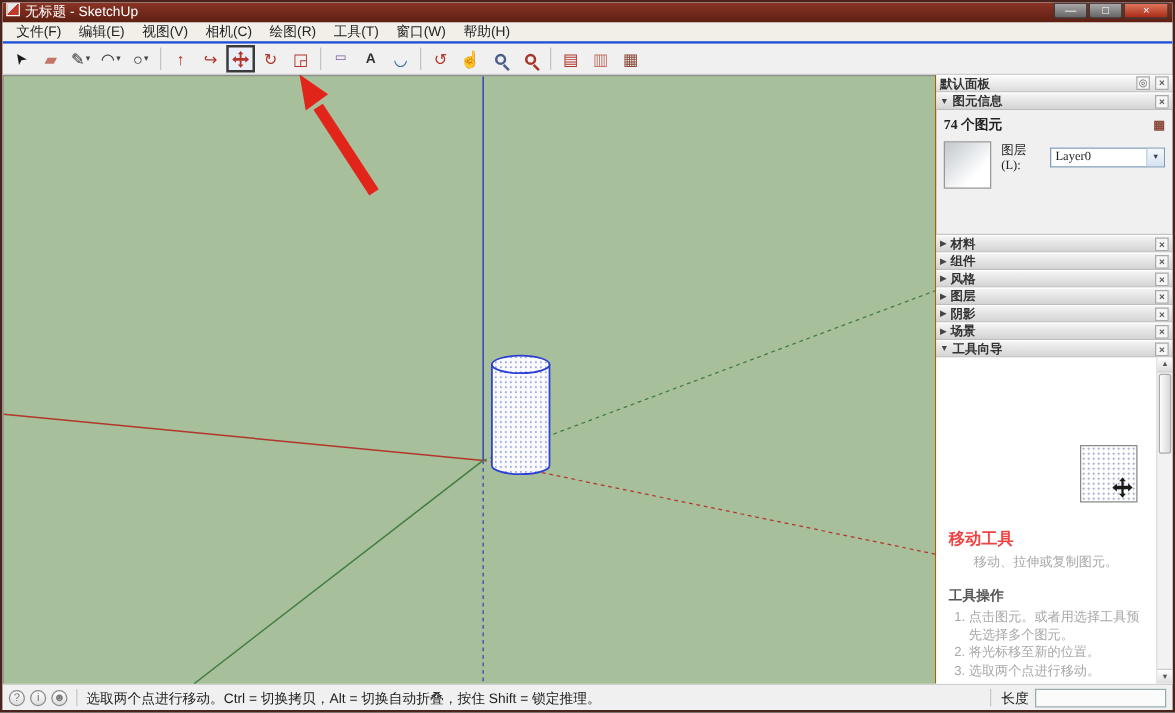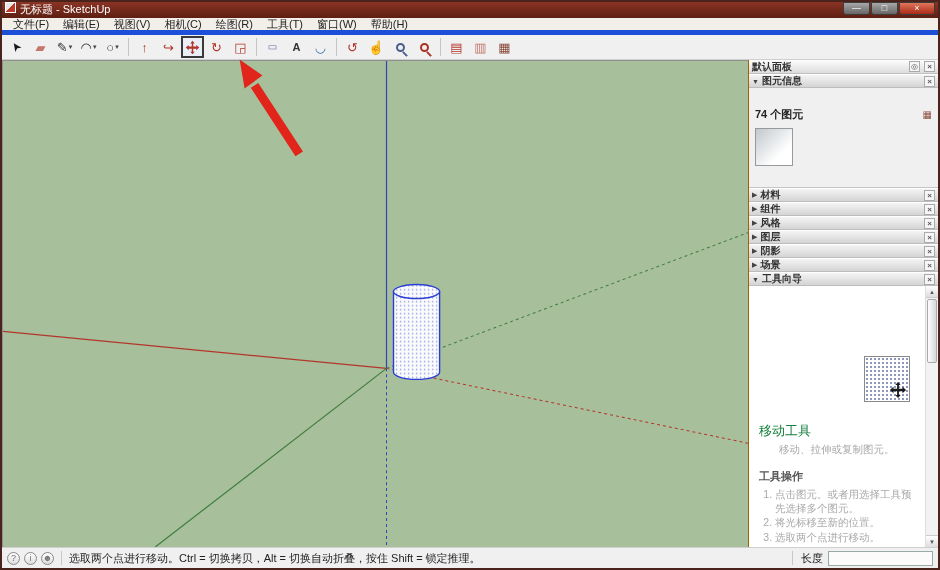--- a/index.html
+++ b/index.html
@@ -10,21 +10,21 @@
   
   .titlebar{height:16px;background:linear-gradient(#8a3425,#5d1f12);display:flex;align-items:flex-start;
     padding:0 3px;color:#fff;font-size:11px;gap:4px;flex:0 0 auto;}
   .app-icon{width:11px;height:11px;background:linear-gradient(135deg,#e8e8e8 45%,#c0392b 45%);
     border:1px solid #fff;display:inline-block;}
   .winbtns{margin-left:auto;display:flex;gap:1px;}
   .wbtn{width:27px;height:13px;font-size:9px;line-height:11px;text-align:center;color:#fff;
     background:linear-gradient(#a8a8a8,#666);border:1px solid #3c3c3c;border-radius:0 0 3px 3px;padding:0;}
   .wbtn.close{width:36px;background:linear-gradient(#e0765c,#a92a16);}
   
-  .menubar{height:17px;background:#f2efe9;border-bottom:5px solid #1d4ed8;display:flex;align-items:center;
+  .menubar{height:17px;background:#f2efe9;border-bottom:2px solid #1d4ed8;display:flex;align-items:center;
     font-size:11px;color:#222;padding-left:4px;flex:0 0 auto;}
   .menu-item{padding:1px 7px;}
   
   .toolbar{height:25px;background:#f0f0f0;border-bottom:1px solid #cfcfcf;display:flex;align-items:center;
     padding-left:3px;gap:1px;flex:0 0 auto;}
   .tbtn{height:22px;min-width:23px;display:flex;align-items:center;justify-content:center;
     background:transparent;border:1px solid transparent;padding:0 1px;}
   .tbtn.active{border:2px solid #3a3a3a;background:#e9eef7;}
   .tsep{width:1px;height:18px;background:#c4c4c4;margin:0 3px;}
   .tg{font-size:13px;line-height:1;display:inline-block;}
@@ -52,42 +52,42 @@
   .panel{width:190px;background:#f0f0f0;border-left:1px solid #a16207;display:flex;flex-direction:column;flex:0 0 auto;}
   .panel-title{height:14px;background:linear-gradient(#fdfdfd,#dcdcdc);font-size:10px;font-weight:bold;color:#333;
     display:flex;align-items:center;padding:0 3px;border-bottom:1px solid #c0c0c0;gap:3px;flex:0 0 auto;}
   .sec-head{height:14px;background:linear-gradient(#f4f4f4,#d4d4d4);border-top:1px solid #fff;border-bottom:1px solid #bdbdbd;
     display:flex;align-items:center;font-size:10px;font-weight:bold;color:#333;padding:0 3px;gap:3px;flex:0 0 auto;}
   .tri{font-size:7px;color:#444;}
   .xbox{margin-left:auto;width:11px;height:11px;border:1px solid #aaa;background:#f6f6f6;font-size:8px;
     line-height:9px;text-align:center;color:#555;}
   .pinbox{width:11px;height:11px;border:1px solid #aaa;background:#f6f6f6;font-size:8px;line-height:9px;text-align:center;color:#555;margin-left:auto;}
   .pinbox+.xbox{margin-left:1px;}
-  .ei-body{height:100px;padding:19px 6px;border-bottom:1px solid #c6c6c6;flex:0 0 auto;}
+  .ei-body{height:100px;padding:4px 6px;border-bottom:1px solid #c6c6c6;flex:0 0 auto;font-family:Liberation Serif, serif;}
   .ei-count-row{display:flex;align-items:center;font-size:11px;font-weight:bold;color:#222;}
   .ei-details{margin-left:auto;font-size:10px;color:#8a4a3a;}
   .ei-main{display:flex;gap:8px;margin-top:6px;}
   .thumb{width:38px;height:38px;background:linear-gradient(135deg,#c2c8cd 0%,#e4e7ea 40%,#ffffff 70%);border:1px solid #999;flex:0 0 auto;}
   .layer-row{display:flex;align-items:center;gap:4px;font-size:10px;color:#222;}
   .selectbox{width:92px;height:16px;border:1px solid #7f9db9;background:#fff;font-size:10px;color:#222;
     display:flex;align-items:center;padding-left:3px;}
   .selarrow{margin-left:auto;width:14px;height:14px;background:linear-gradient(#f4f8fc,#d6e2f0);
     border-left:1px solid #b8ccdf;font-size:6px;color:#345;display:flex;align-items:center;justify-content:center;}
   
   .inst-body{flex:1;background:#fff;position:relative;overflow:hidden;}
   .inst-scroll{position:absolute;right:0;top:0;bottom:0;width:13px;background:#f2f2f2;border-left:1px solid #ddd;}
   .sarrow{height:12px;font-size:6px;color:#555;text-align:center;line-height:12px;background:linear-gradient(#fff,#ddd);border-bottom:1px solid #ccc;}
   .sarrow.down{position:absolute;bottom:0;left:0;right:0;border-top:1px solid #ccc;border-bottom:none;}
   .sthumb{position:absolute;top:13px;left:1px;right:1px;height:64px;background:linear-gradient(90deg,#fdfdfd,#d8d8d8);
     border:1px solid #aaa;border-radius:2px;}
   .inst-inner{position:absolute;left:10px;right:20px;top:0;bottom:0;}
   .inst-iconbox{position:absolute;top:70px;right:8px;width:46px;height:46px;border:1px solid #888;background:#fff;
     background-image:radial-gradient(#8a94b8 0.7px,transparent 0.9px);background-size:4px 4px;}
   .inst-iconbox svg{position:absolute;bottom:2px;right:2px;width:18px;height:18px;}
-  .inst-title{margin-top:136px;font-size:13px;font-weight:normal;color:#15803d;}
+  .inst-title{margin-top:136px;font-size:13px;font-weight:bold;color:#ef4444;}
   .inst-sub{font-size:10.5px;color:#a8a8a8;margin-top:3px;margin-left:20px;}
   .inst-h{font-size:11px;font-weight:bold;color:#555;margin-top:12px;}
   .inst-steps{margin:3px 0 0 0;padding-left:16px;font-size:10.5px;color:#a8a8a8;line-height:1.35;}
   
   .status{height:21px;background:#f0f0f0;border-top:1px solid #cfcfcf;display:flex;align-items:center;
     font-size:11px;color:#222;padding:0 5px;gap:4px;flex:0 0 auto;}
   .sicon{width:13px;height:13px;border-radius:50%;border:1px solid #8a8a8a;color:#777;font-size:9px;
     line-height:11px;text-align:center;background:linear-gradient(#fff,#ddd);flex:0 0 auto;}
   .sdiv{width:1px;height:14px;background:#c8c8c8;margin:0 3px;}
   .sright{margin-left:auto;display:flex;align-items:center;gap:5px;text-align:right;}
@@ -230,20 +230,29 @@
         <span>图元信息</span>
         <span class="xbox">×</span>
       </div>
       <div class="ei-body">
         <div class="ei-count-row">
           <span>74 个图元</span>
           <span class="ei-details">▦</span>
         </div>
         <div class="ei-main">
           <div class="thumb"></div>
+          <div>
+            <div class="layer-row">
+              <span>图层(L):</span>
+              <span class="selectbox">
+                <span>Layer0</span>
+                <span class="selarrow">▼</span>
+              </span>
+            </div>
+          </div>
         </div>
       </div>
 
       <div class="sec-head">
         <span class="tri">▶</span>
         <span>材料</span>
         <span class="xbox">×</span>
       </div>
       <div class="sec-head">
         <span class="tri">▶</span>

